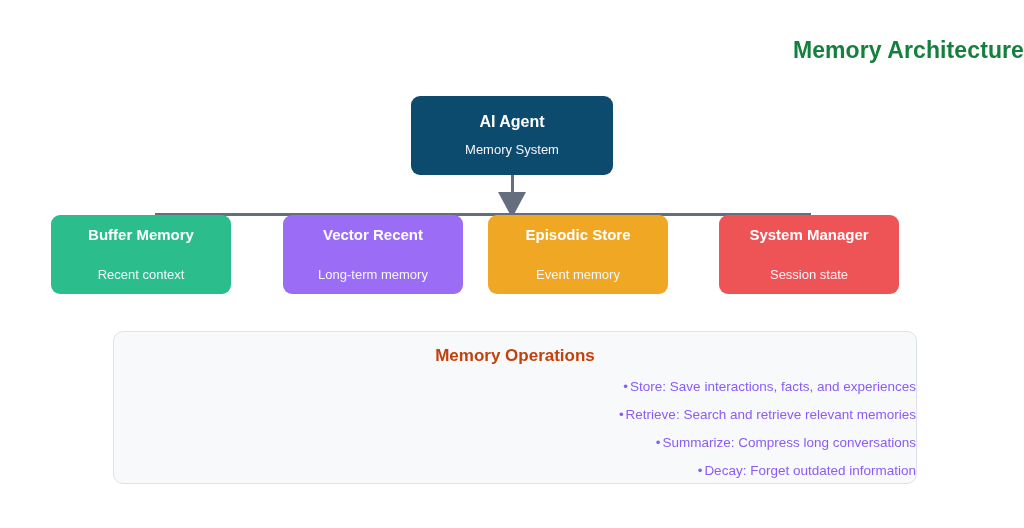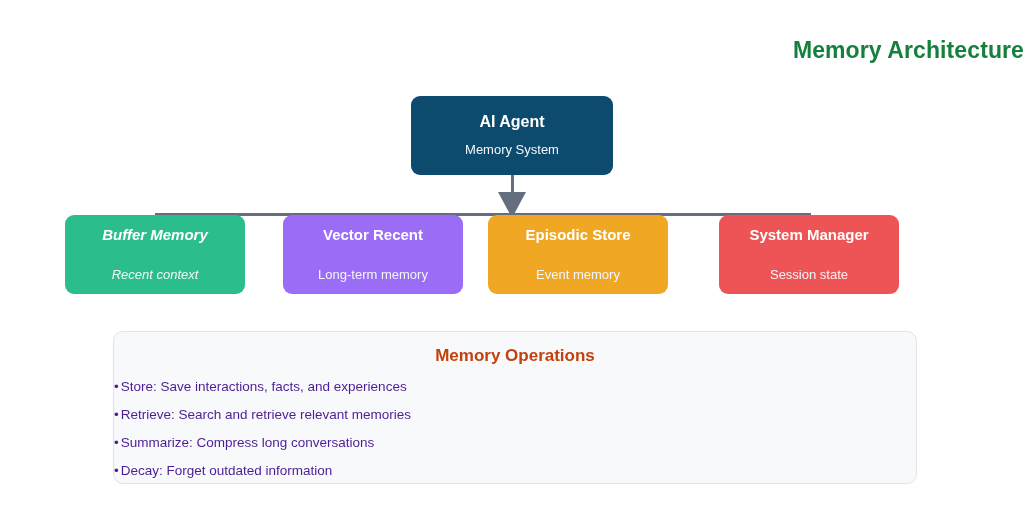--- a/index.html
+++ b/index.html
@@ -71,21 +71,21 @@
     height: 79px;
   }
   #node-agent .node-title { font-size: 16px; }
   #node-agent .node-sub { margin-top: 11px; }
 
   .store-node {
     top: 215px;
     width: 180px;
     height: 79px;
   }
-  #node-buffer  { left: 65px; font-style: italic; }
+  #node-buffer  { left: 51px; }
   #node-vector  { left: 283px; }
   #node-episodic{ left: 488px; justify-content: center; }
   #node-state   { left: 719px; }
 
   
   .connector-bus {
     position: absolute;
     left: 155px;
     top: 213px;
     width: 656px;
@@ -133,23 +133,23 @@
     font-size: 17px;
     font-weight: bold;
     color: #c2410c;
   }
   .ops-list {
     margin: 0;
     padding: 0;
     list-style: none;
   }
   .ops-item {
-    text-align: left;
+    text-align: right;
     font-size: 13.5px;
-    color: #4c1d95;
+    color: #8b5cf6;
     margin-top: 13px;
   }
   .ops-item .bullet {
     margin-right: 2px;
   }
 </style>
 </head>
 <body>
 
 <div id="diagram-canvas">

